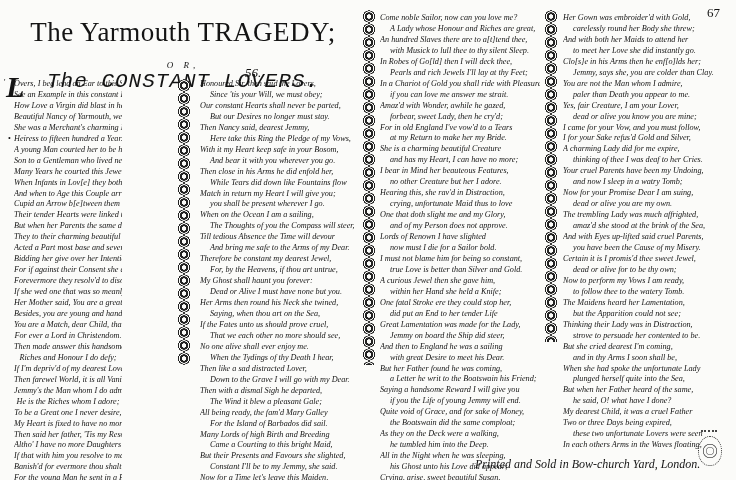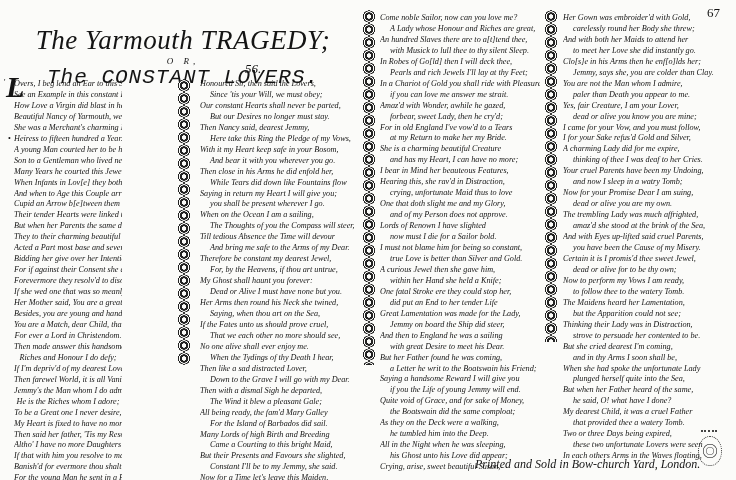--- a/index.html
+++ b/index.html
@@ -6,24 +6,24 @@
   body {
     width: 736px; height: 480px; overflow: hidden;
     background: #fbfbf9;
     font-family: "Liberation Serif", "DejaVu Serif", serif;
     color: #141414;
     position: relative;
   }
   .sheet { position: absolute; inset: 0; }
   .title-block { position: absolute; left: 0; top: 0; width: 366px; text-align: center; }
   .title-main {
-    font-style: italic; font-size: 27px; letter-spacing: 0.5px;
-    margin-top: 25px; line-height: 30px; white-space: nowrap;
-  }
-  .title-or { font-style: italic; font-size: 9px; letter-spacing: 4px; line-height: 10px; margin-top: 1px; position: relative; }
+    font-size: 27px; letter-spacing: 0.5px;
+    margin-top: 17px; line-height: 30px; white-space: nowrap;
+  }
+  .title-or { font-style: italic; font-size: 9px; letter-spacing: 4px; line-height: 10px; margin-top: 13px; position: relative; }
   .folio-num { position: absolute; left: 245px; top: 8px; font-size: 13px; font-style: italic; letter-spacing: 0; }
   .title-sub { font-style: italic; font-size: 21px; letter-spacing: 1px; line-height: 24px; font-family: Liberation Mono, monospace; }
   .col {
     position: absolute; font-style: italic; font-size: 8.2px; line-height: 10.95px;
     white-space: nowrap; overflow: hidden;
   }
   .col .line { display: block; }
   .col .line.indent { padding-left: 10px; }
   .col1 { left: 14px; top: 79px; width: 108px; text-align: center; }
   .col1 .line.indent { padding-left: 0; }
@@ -125,21 +125,21 @@
       <span class="line">Honoured Sir, then said the Lovers,</span>
       <span class="line indent">Since 'tis your Will, we must obey;</span>
       <span class="line">Our constant Hearts shall never be parted,</span>
       <span class="line indent">But our Desires no longer must stay.</span>
       <span class="line">Then Nancy said, dearest Jemmy,</span>
       <span class="line indent">Here take this Ring the Pledge of my Vows,</span>
       <span class="line">With it my Heart keep safe in your Bosom,</span>
       <span class="line indent">And bear it with you wherever you go.</span>
       <span class="line">Then close in his Arms he did enfold her,</span>
       <span class="line indent">While Tears did down like Fountains flow</span>
-      <span class="line">Saying in return my Heart I will give you;</span>
+      <span class="line">Match in return my Heart I will give you;</span>
       <span class="line indent">you shall be present wherever I go.</span>
       <span class="line">When on the Ocean I am a sailing,</span>
       <span class="line indent">The Thoughts of you the Compass will steer,</span>
       <span class="line">Till tedious Absence the Time will devour</span>
       <span class="line indent">And bring me safe to the Arms of my Dear.</span>
       <span class="line">Therefore be constant my dearest Jewel,</span>
       <span class="line indent">For, by the Heavens, if thou art untrue,</span>
       <span class="line">My Ghost shall haunt you forever:</span>
       <span class="line indent">Dead or Alive I must have none but you.</span>
       <span class="line">Her Arms then round his Neck she twined,</span>
@@ -170,20 +170,21 @@
       <span class="line indent">Pearls and rich Jewels I'll lay at thy Feet;</span>
       <span class="line">In a Chariot of Gold you shall ride with Pleasure</span>
       <span class="line indent">if you can love me answer me strait.</span>
       <span class="line">Amaz'd with Wonder, awhile he gazed,</span>
       <span class="line indent">forbear, sweet Lady, then he cry'd;</span>
       <span class="line">For in old England I've vow'd to a Tears</span>
       <span class="line indent">at my Return to make her my Bride.</span>
       <span class="line">She is a charming beautiful Creature</span>
       <span class="line indent">and has my Heart, I can have no more;</span>
       <span class="line">I bear in Mind her beauteous Features,</span>
+      <span class="line indent">no other Creature but her I adore.</span>
       <span class="line">Hearing this, she rav'd in Distraction,</span>
       <span class="line indent">crying, unfortunate Maid thus to love</span>
       <span class="line">One that doth slight me and my Glory,</span>
       <span class="line indent">and of my Person does not approve.</span>
       <span class="line">Lords of Renown I have slighted</span>
       <span class="line indent">now must I die for a Sailor bold.</span>
       <span class="line">I must not blame him for being so constant,</span>
       <span class="line indent">true Love is better than Silver and Gold.</span>
       <span class="line">A curious Jewel then she gave him,</span>
       <span class="line indent">within her Hand she held a Knife;</span>
@@ -237,21 +238,20 @@
       <span class="line indent">but the Apparition could not see;</span>
       <span class="line">Thinking their Lady was in Distraction,</span>
       <span class="line indent">strove to persuade her contented to be.</span>
       <span class="line">But she cried dearest I'm coming,</span>
       <span class="line indent">and in thy Arms I soon shall be,</span>
       <span class="line">When she had spoke the unfortunate Lady</span>
       <span class="line indent">plunged herself quite into the Sea,</span>
       <span class="line">But when her Father heard of the same,</span>
       <span class="line indent">he said, O! what have I done?</span>
       <span class="line">My dearest Child, it was a cruel Father</span>
-      <span class="line indent">that provided thee a watery Tomb.</span>
       <span class="line">Two or three Days being expired,</span>
       <span class="line indent">these two unfortunate Lovers were seen</span>
       <span class="line">In each others Arms in the Waves floating,</span>
     </div>
 
   <div class="imprint">Printed and Sold in Bow-church Yard, London.</div>
   <div class="seal-crown"></div>
   <div class="seal"></div>
 </div>
 

